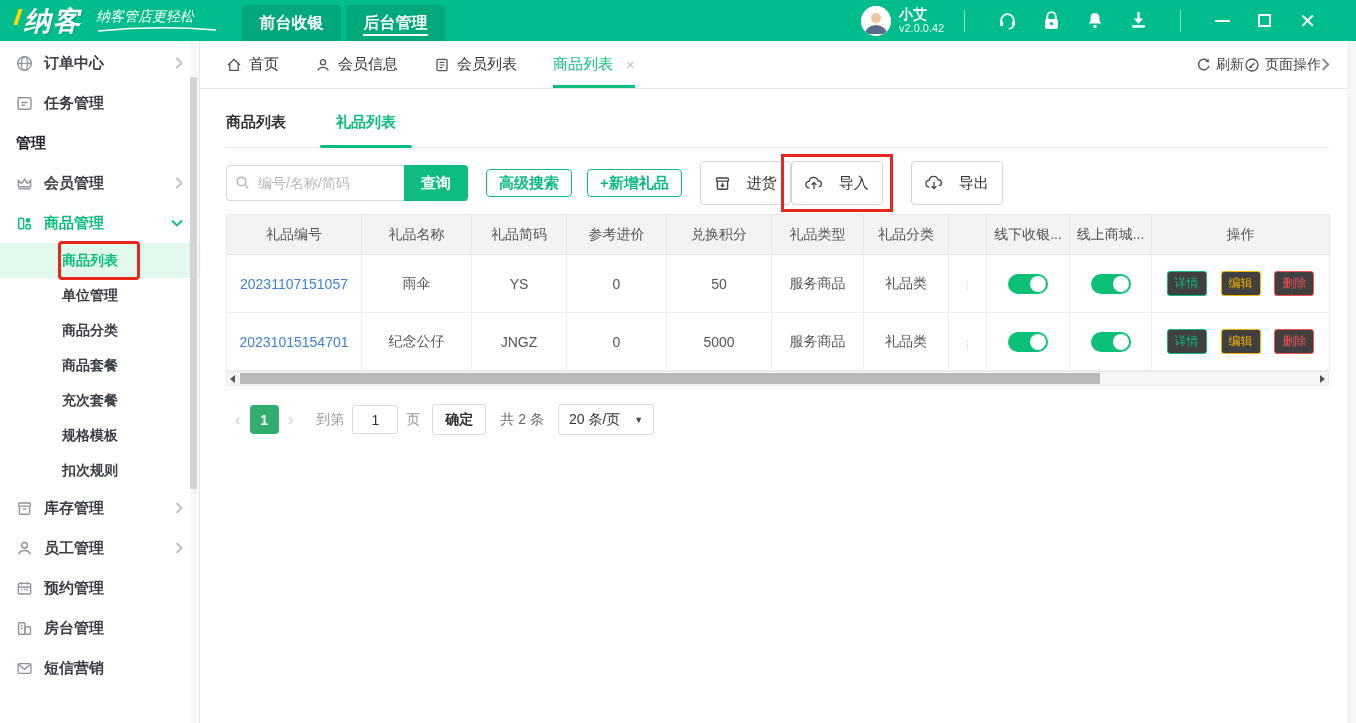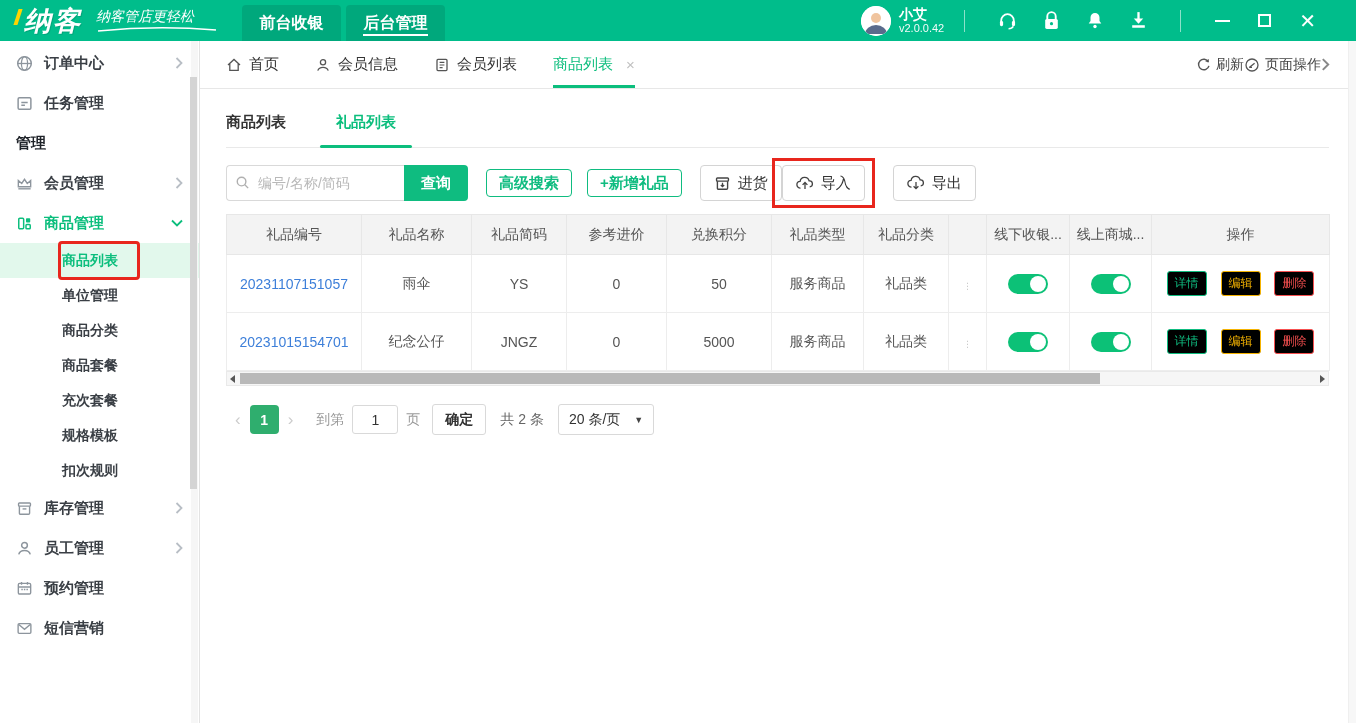--- a/index.html
+++ b/index.html
@@ -74,38 +74,38 @@
   .search-group { display:flex; height:36px; }
   .search-box { position:relative; }
   .search-input { width:178px; height:36px; border:1px solid #d9d9d9; border-right:none; border-radius:4px 0 0 4px;
     padding:0 8px 0 31px; font-size:14px; color:#333; outline:none; }
   .search-input::placeholder { color:#b8b8b8; }
   .search-mag { position:absolute; left:9px; top:10px; color:#b0b0b0; }
   .btn-query { width:64px; height:36px; background:#0fbc80; color:#fff; border:none; border-radius:0 4px 4px 0;
     font-size:15px; font-weight:700; cursor:pointer; }
   .btn-outline-green { height:28px; margin-left:18px; padding:0 12px; background:#fff; border:1px solid #0fbc80;
     border-radius:4px; color:#0fbc80; font-size:15px; font-weight:700; cursor:pointer; }
-  .btn-gray { height:36px; padding:12px 13px; background:#fff; border:1px solid #d4d4d4; border-radius:4px; color:#333;
-    font-size:15px; cursor:pointer; display:flex; align-items:center; gap:7px; }
+  .btn-gray { height:44px; padding:12px 13px; background:#fff; border:1px solid #d4d4d4; border-radius:4px; color:#333;
+    font-size:15px; cursor:pointer; display:flex; align-items:center; gap:16px; }
   .btn-gray .g-ic { color:#444; }
   .import-wrap { position:relative; }
   .anno-import { position:absolute; left:-10px; top:-7px; right:-10px; bottom:-7px; border:3px solid #e8261d; pointer-events:none; }
   .ml18 { margin-left:18px; } .ml28 { margin-left:28px; }
 
   
   table.grid { margin-top:12px; width:1103px; border-collapse:collapse; table-layout:fixed; }
   .grid th { height:40px; background:#f3f3f3; border:1px solid #e7e7e7; font-size:14px; font-weight:400; color:#555;
     white-space:nowrap; overflow:hidden; }
   .grid td { height:38px; border:1px solid #ededed; text-align:center; font-size:14px; color:#555; white-space:nowrap; overflow:hidden; }
   .cell-link { color:#3d7fd9; cursor:pointer; }
   .mini-dots { color:#c9c9c9; font-size:9px; }
   .toggle { display:inline-block; width:40px; height:20px; background:#0cc177; border-radius:10px; position:relative;
     border:none; cursor:pointer; vertical-align:middle; }
   .toggle::after { content:""; position:absolute; right:2px; top:2px; width:16px; height:16px; background:#fff; border-radius:50%; }
-  .abtn { display:inline-block; border-radius:3px; font-size:12px; padding:3px 7px; margin:16px 5px; cursor:pointer; background:#000000; }
+  .abtn { display:inline-block; border-radius:3px; font-size:12px; padding:3px 7px; margin:16px 5px; cursor:pointer; background:#404040; }
   .abtn.detail { border:1px solid #0fbc80; color:#0fbc80; }
   .abtn.edit { border:1px solid #f5b301; color:#f5b301; }
   .abtn.del { border:1px solid #f75050; color:#f75050; }
 
   
   .hscroll { width:1103px; height:15px; background:#f6f6f6; border:1px solid #e9e9e9; position:relative; }
   .hthumb { position:absolute; left:13px; top:1px; height:11px; width:860px; background:#b9b9b9; cursor:grab; }
   .harrow { position:absolute; top:3px; width:0; height:0; border-top:4px solid transparent; border-bottom:4px solid transparent; }
   .harrow.left { left:3px; border-right:5px solid #555; }
   .harrow.right { right:3px; border-left:5px solid #555; }
@@ -304,20 +304,30 @@
     </div>
     <div class="s-item">
       <span class="s-ic">
           <svg width="17" height="17" viewBox="0 0 16 16">
             <rect x="2.2" y="3.2" width="11.6" height="10" rx="1.2" fill="none" stroke="currentColor" stroke-width="1.3"></rect>
             <path d="M5.2 1.8 V4.4 M10.8 1.8 V4.4 M2.2 6.6 H13.8" stroke="currentColor" stroke-width="1.3"></path>
             <path d="M5 9 H6.4 M7.4 9 H8.8 M9.8 9 H11.2" stroke="currentColor" stroke-width="1.3"></path>
           </svg>
         </span>
       <span>预约管理</span>
+    </div>
+    <div class="s-item">
+      <span class="s-ic">
+          <svg width="17" height="17" viewBox="0 0 16 16">
+            <rect x="2.4" y="2.6" width="6" height="10.8" rx="0.8" fill="none" stroke="currentColor" stroke-width="1.3"></rect>
+            <rect x="8.4" y="6.4" width="5.2" height="7" rx="0.8" fill="none" stroke="currentColor" stroke-width="1.3"></rect>
+            <path d="M4.4 5.4 H6.4 M4.4 8 H6.4" stroke="currentColor" stroke-width="1.2"></path>
+          </svg>
+        </span>
+      <span>房台管理</span>
     </div>
     <div class="s-item">
       <span class="s-ic">
           <svg width="17" height="17" viewBox="0 0 16 16">
             <rect x="2" y="3.4" width="12" height="9.2" rx="1" fill="none" stroke="currentColor" stroke-width="1.3"></rect>
             <path d="M2.6 4.2 L8 8.8 L13.4 4.2" fill="none" stroke="currentColor" stroke-width="1.3"></path>
           </svg>
         </span>
       <span>短信营销</span>
     </div>

